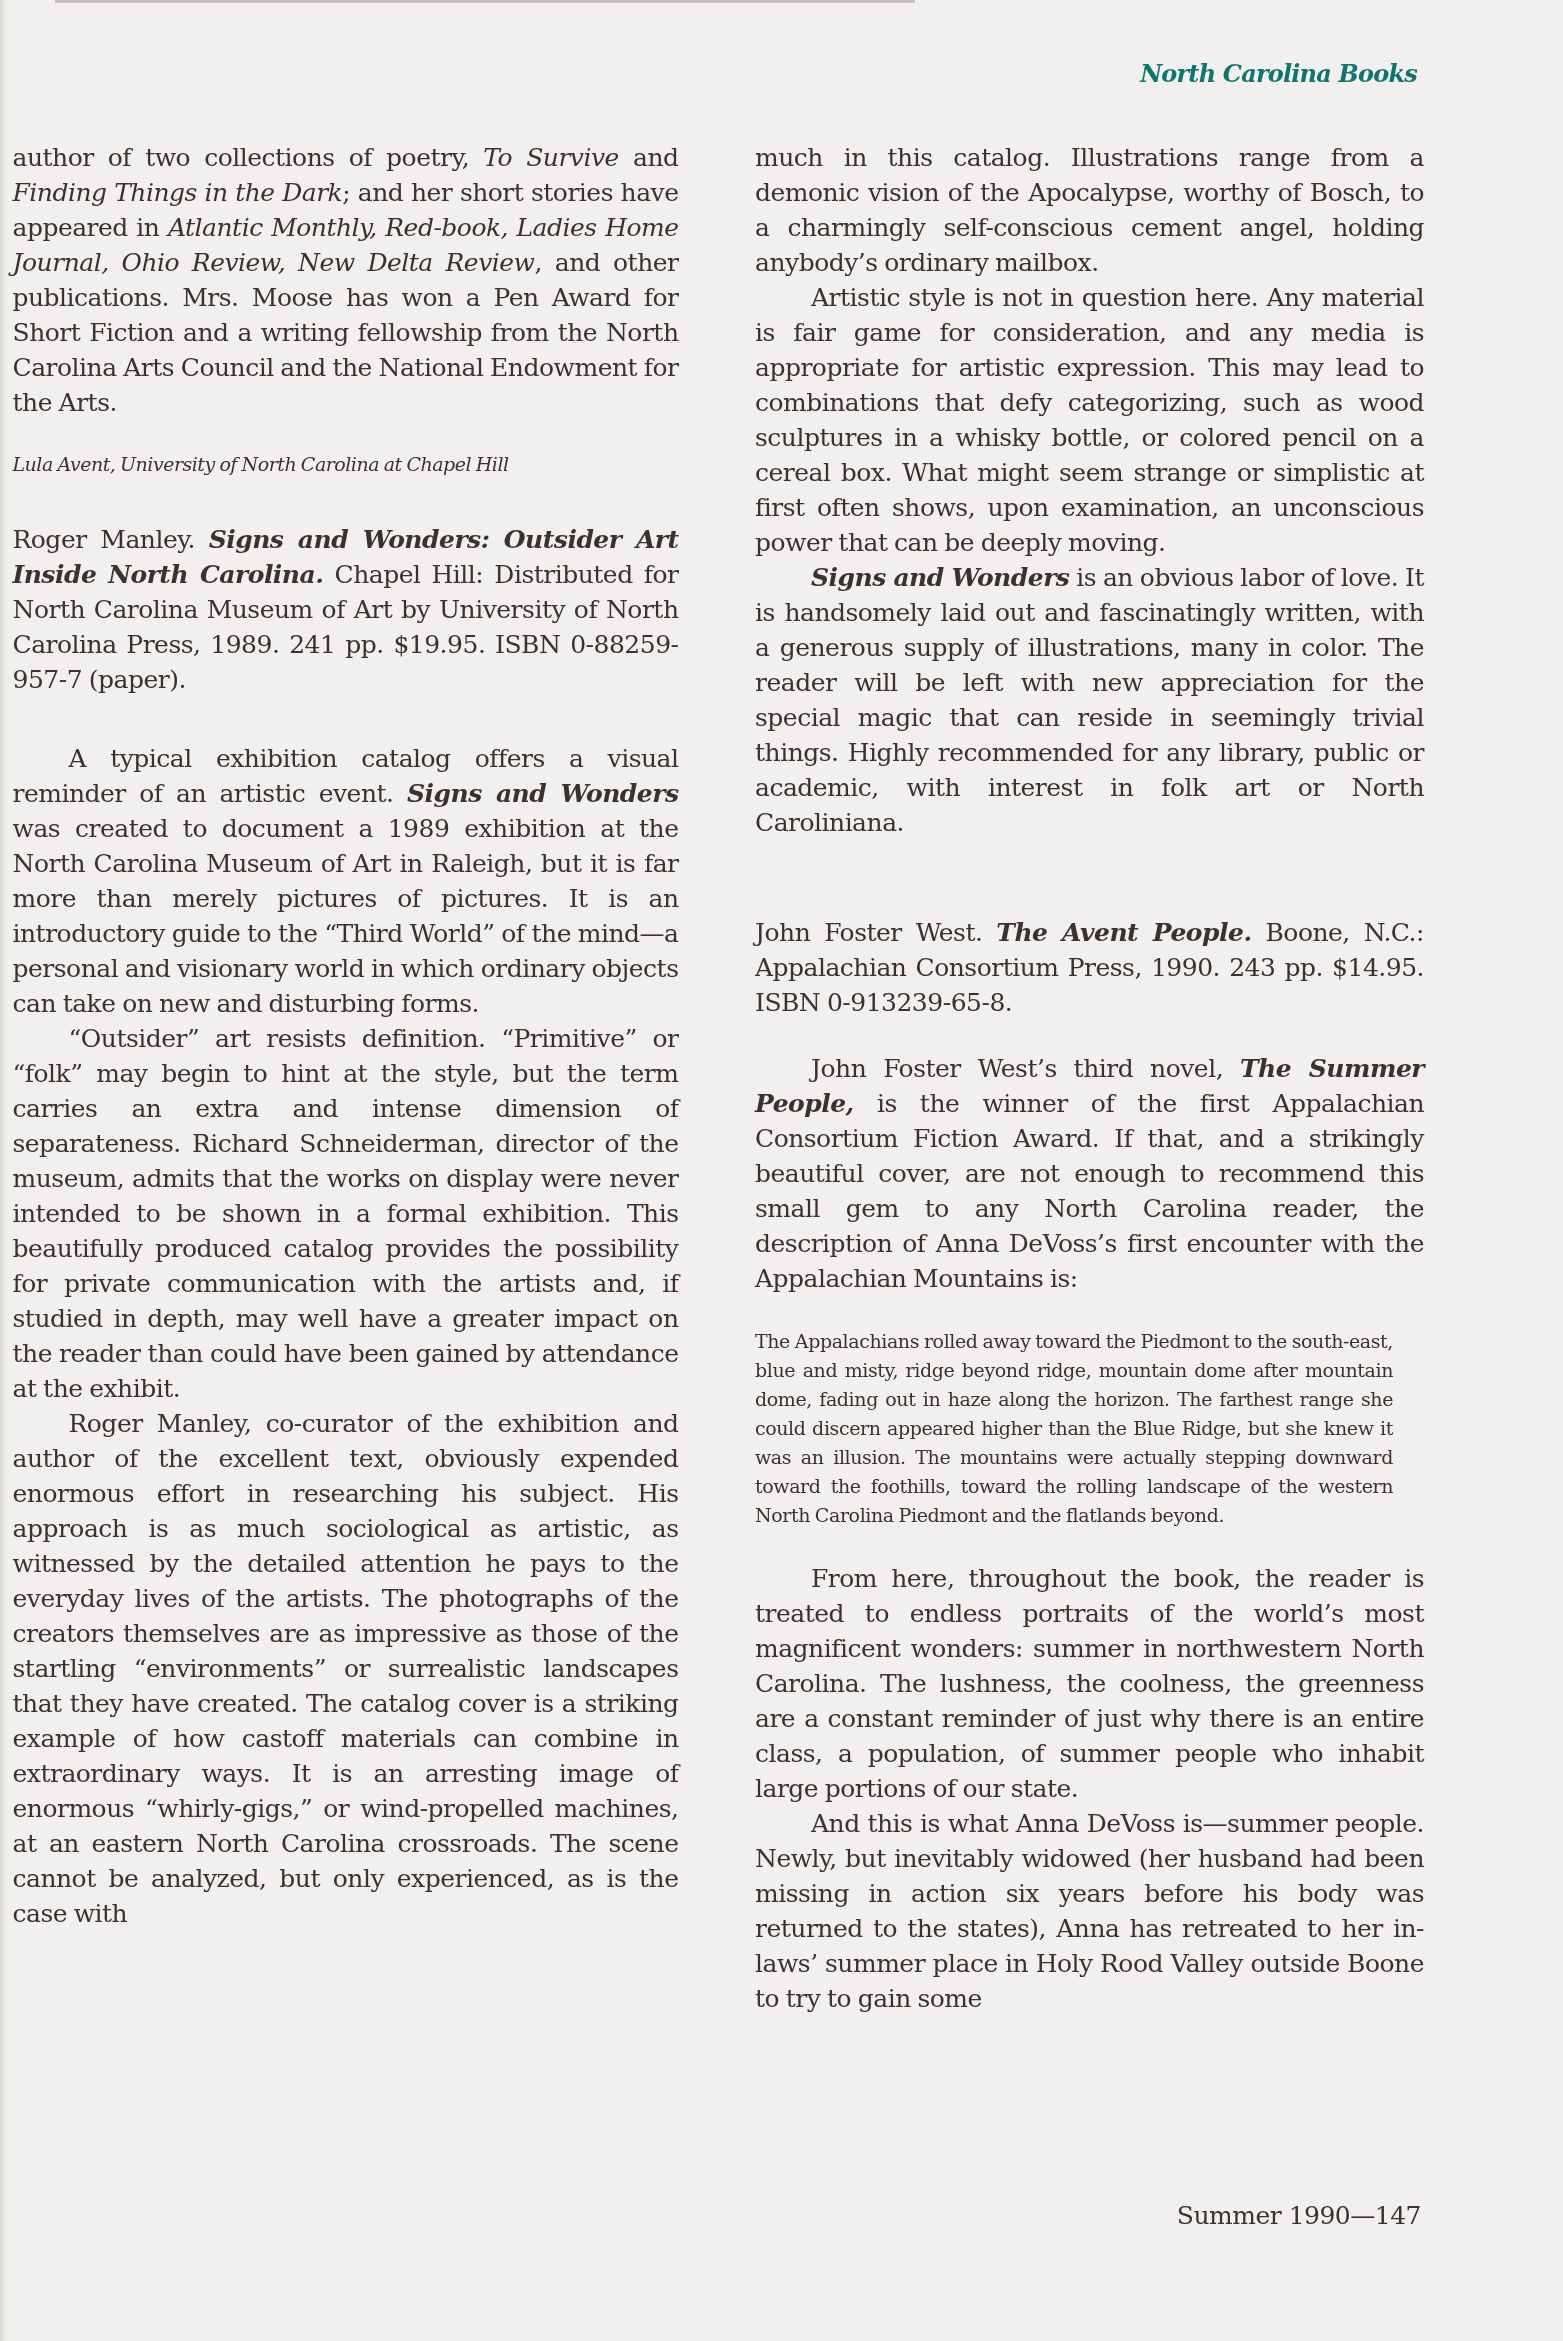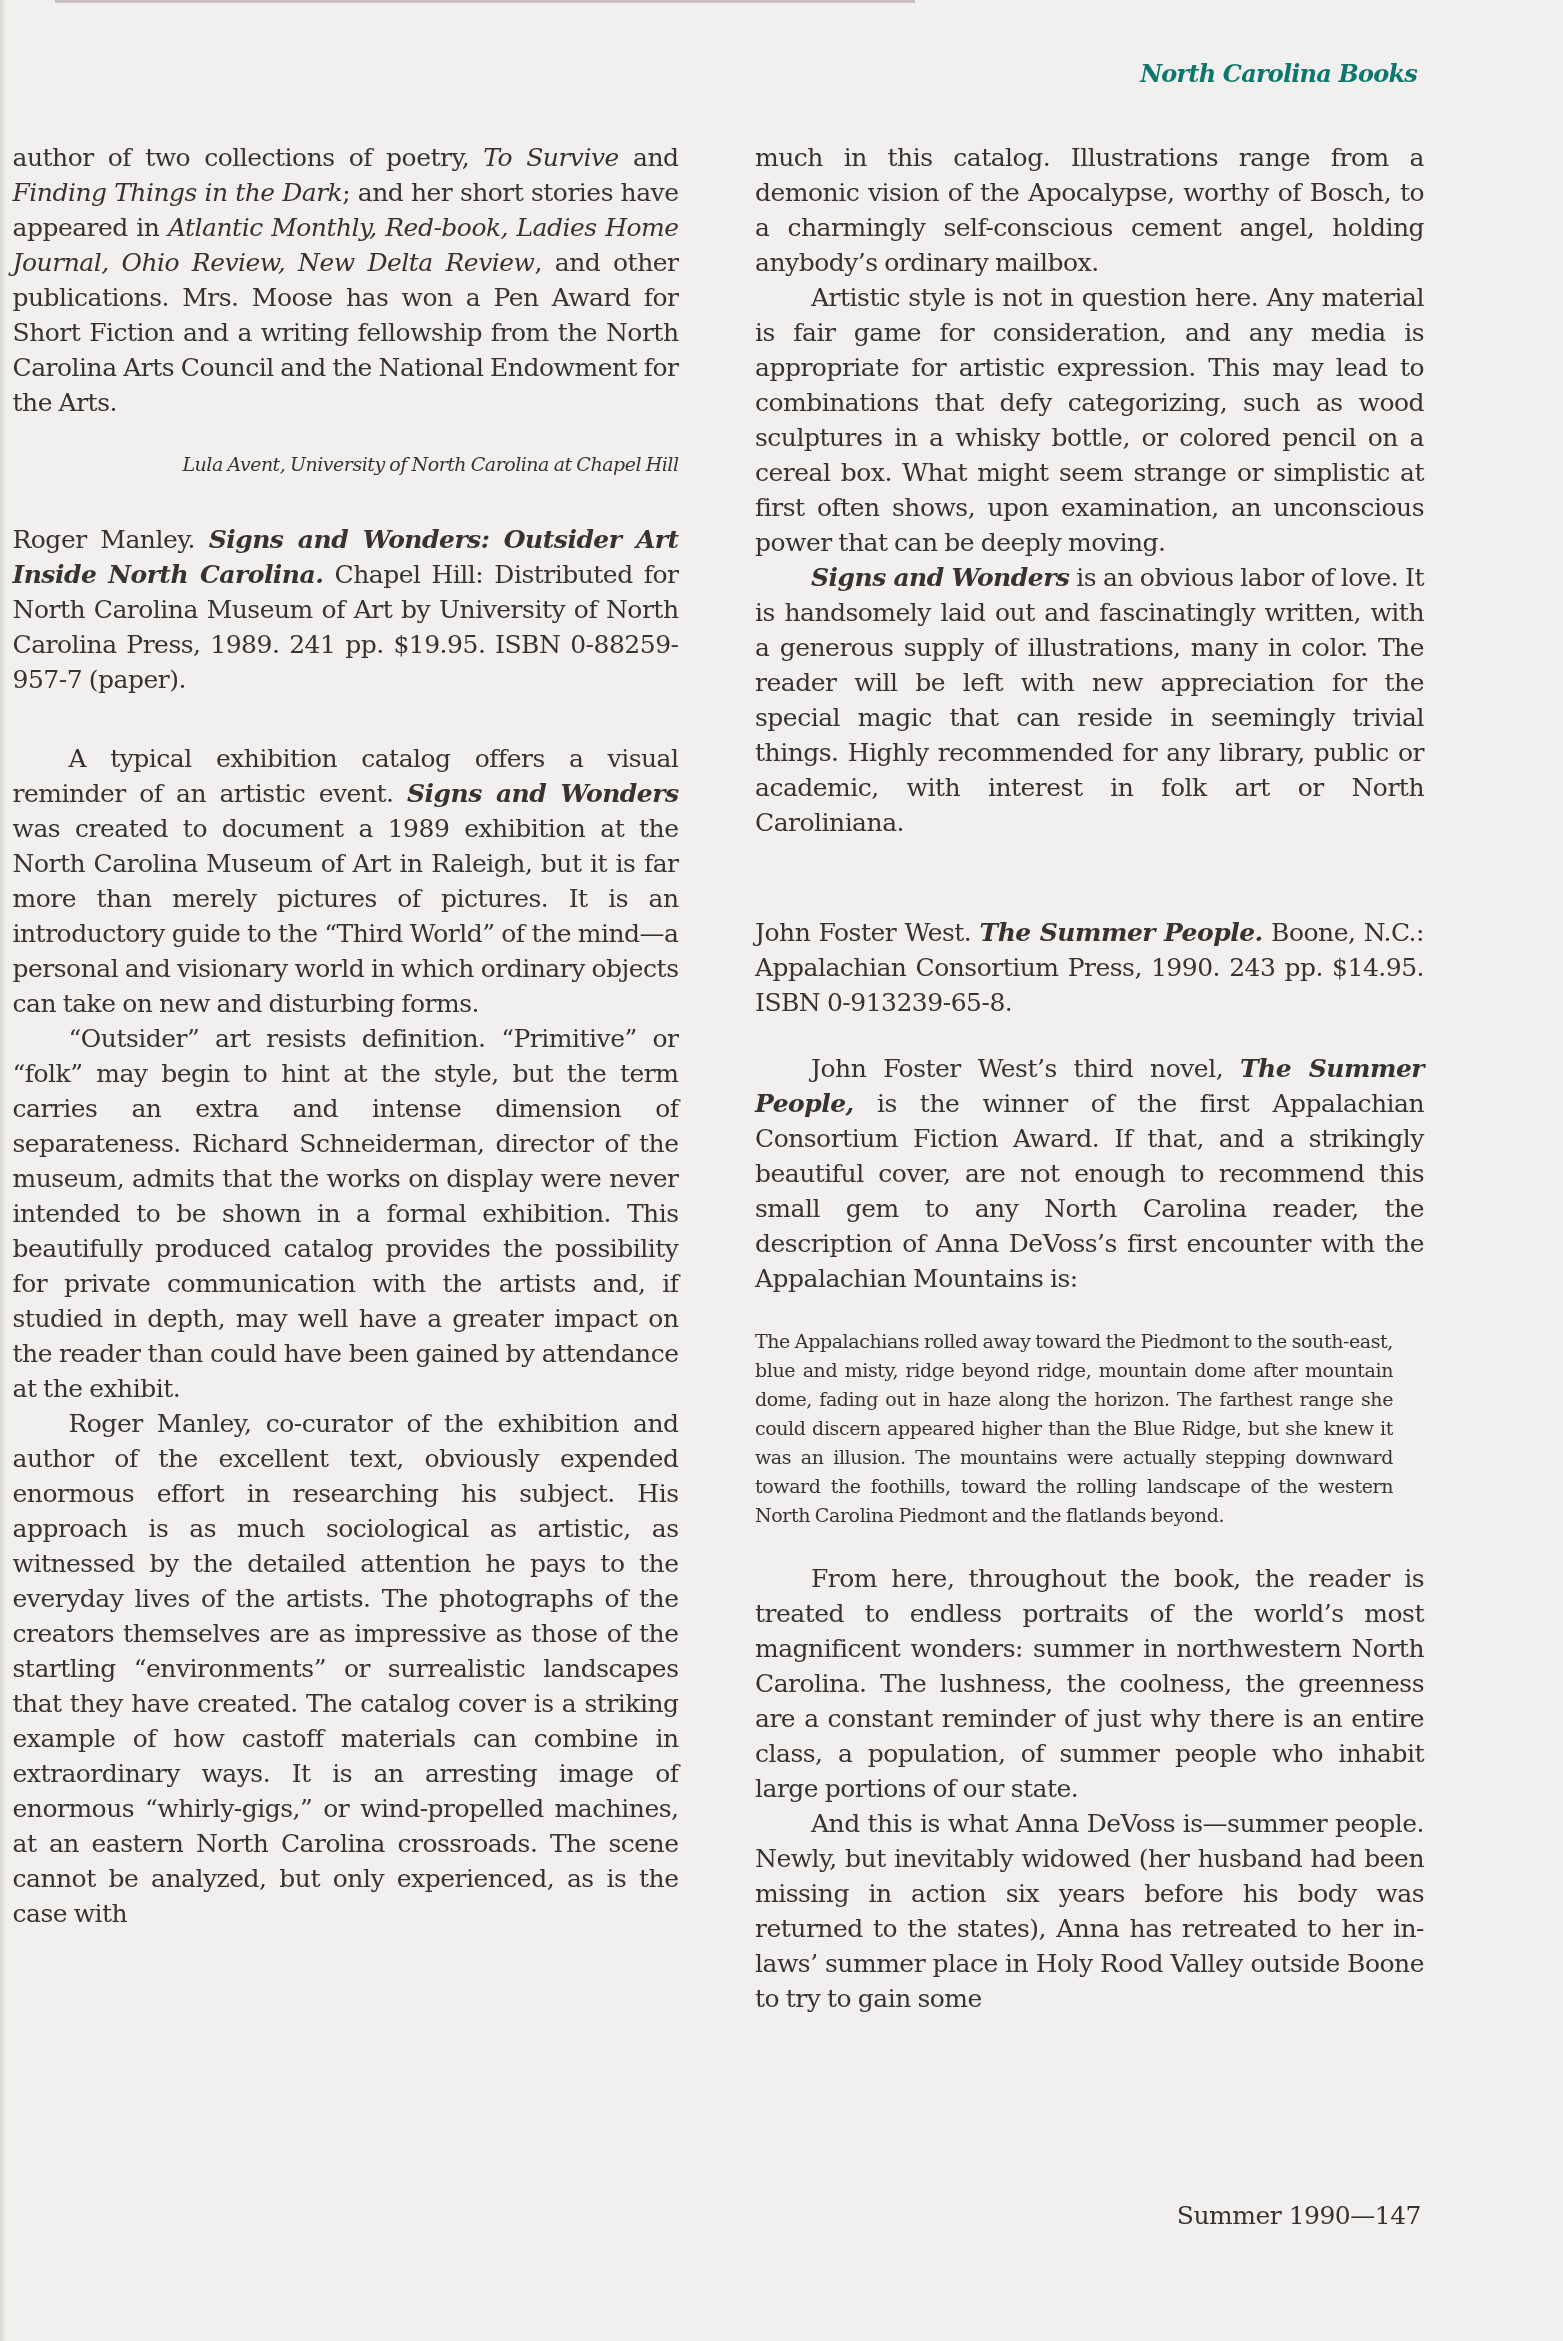--- a/index.html
+++ b/index.html
@@ -48,21 +48,21 @@
       word-spacing: -0.8px;
     }
     .col-left { left: 12.5px; width: 666px; }
     .col-right { left: 755px; width: 669px; }
     p { margin: 0; }
     .indent { text-indent: 56px; }
     .sig {
       font-style: italic;
       font-size: 19px;
       line-height: 26.6px;
-      text-align: right;
+      text-align: left;
       letter-spacing: -0.5px;
     }
     .biblio { text-align: justify; }
     .bi { font-style: italic; font-weight: bold; }
     .it { font-style: italic; }
     .blockquote {
       font-size: 19px;
       line-height: 29px;
       margin-right: 31px;
       text-align: justify;
@@ -108,21 +108,21 @@
 <div class="column col-right">
   <p>much in this catalog. Illustrations range from a demonic vision of the Apocalypse, worthy of Bosch, to a charmingly self-conscious cement angel, holding anybody’s ordinary mailbox.</p>
 
   <p class="indent">Artistic style is not in question here. Any material is fair game for consideration, and any media is appropriate for artistic expression. This may lead to combinations that defy categorizing, such as wood sculptures in a whisky bottle, or colored pencil on a cereal box. What might seem strange or simplistic at first often shows, upon examination, an unconscious power that can be deeply moving.</p>
 
   <p class="indent"><span class="bi">Signs and Wonders</span><span> is an obvious labor of love. It is handsomely laid out and fascinatingly written, with a generous supply of illustrations, many in color. The reader will be left with new appreciation for the special magic that can reside in seemingly trivial things. Highly recommended for any library, public or academic, with interest in folk art or North Caroliniana.</span></p>
 
   <div class="gap-m"></div>
   <div class="gap-l"></div>
 
-  <p class="biblio"><span>John Foster West. </span><span class="bi">The Summer People.</span><span> Boone, N.C.: Appalachian Consortium Press, 1990. 243 pp. $14.95. ISBN 0-913239-65-8.</span></p>
+  <p class="biblio"><span>John Foster West. </span><span class="bi">The Avent People.</span><span> Boone, N.C.: Appalachian Consortium Press, 1990. 243 pp. $14.95. ISBN 0-913239-65-8.</span></p>
 
   <div class="gap-m"></div>
 
   <p class="indent"><span>John Foster West’s third novel, </span><span class="bi">The Summer People,</span><span> is the winner of the first Appalachian Consortium Fiction Award. If that, and a strikingly beautiful cover, are not enough to recommend this small gem to any North Carolina reader, the description of Anna DeVoss’s first encounter with the Appalachian Mountains is:</span></p>
 
   <div class="gap-m"></div>
   <p class="blockquote">The Appalachians rolled away toward the Piedmont to the south-east, blue and misty, ridge beyond ridge, mountain dome after mountain dome, fading out in haze along the horizon. The farthest range she could discern appeared higher than the Blue Ridge, but she knew it was an illusion. The mountains were actually stepping downward toward the foothills, toward the rolling landscape of the western North Carolina Piedmont and the flatlands beyond.</p>
   <div class="gap-m"></div>
 
   <p class="indent">From here, throughout the book, the reader is treated to endless portraits of the world’s most magnificent wonders: summer in northwestern North Carolina. The lushness, the coolness, the greenness are a constant reminder of just why there is an entire class, a population, of summer people who inhabit large portions of our state.</p>

